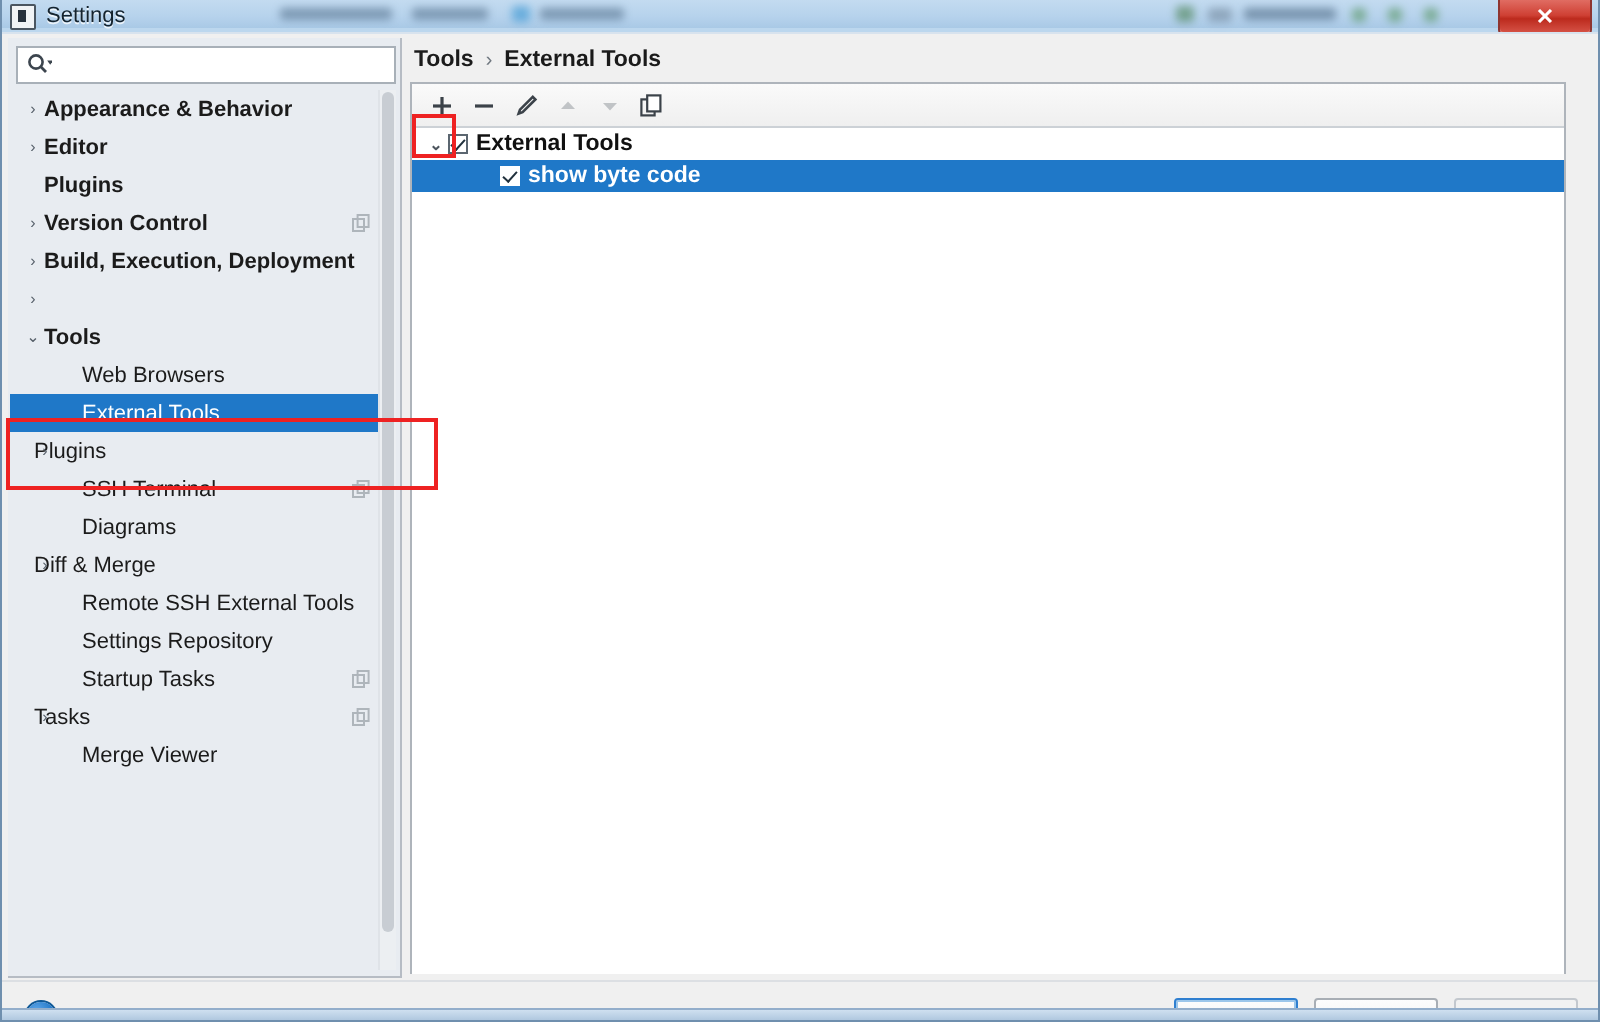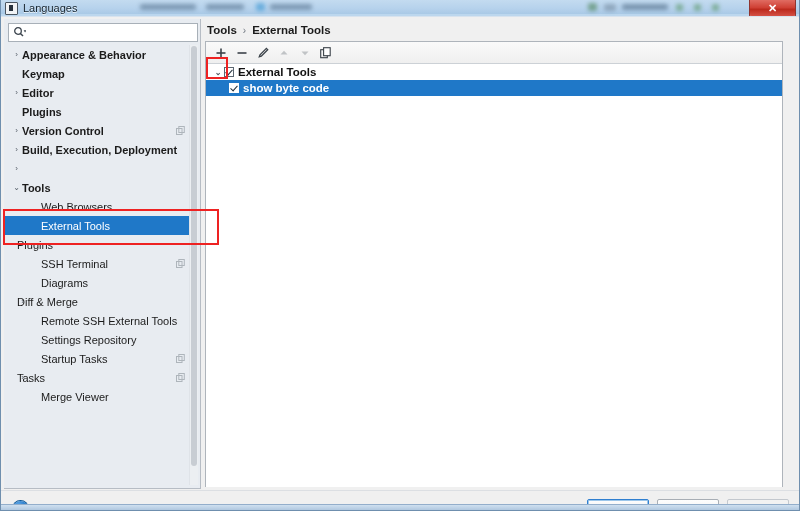--- a/index.html
+++ b/index.html
@@ -223,21 +223,21 @@
   .ttree { position: relative; background: #ffffff; height: 423px; }
   .ttree-row {
     height: 16px;
     display: flex; align-items: center;
     padding-left: 6px;
     font-size: 11.5px;
     font-weight: bold;
     color: #111;
     white-space: nowrap;
   }
-  .ttree-row.child { padding-left: 23px; }
+  .ttree-row.child { padding-left: 44px; }
   .ttree-row.sel { background: #1f78c8; color: #ffffff; }
   .tw-arrow {
     width: 12px; flex: none;
     font-size: 8px; color: #4d555e;
     text-align: center;
   }
   .cbox {
     width: 10px; height: 10px; flex: none;
     border: 1px solid #5b6670;
     background: #ffffff;
@@ -315,21 +315,21 @@
     <div class="blur-blob" style="left:588px;top:3px;width:9px;height:8px;background:#3f7a46;"></div>
     <div class="blur-blob" style="left:604px;top:4px;width:12px;height:7px;background:#6d8296;"></div>
     <div class="blur-blob" style="left:622px;top:4px;width:46px;height:6px;background:#44607b;"></div>
     <div class="blur-blob" style="left:676px;top:4px;width:7px;height:7px;background:#4e8f55;"></div>
     <div class="blur-blob" style="left:694px;top:4px;width:7px;height:7px;background:#4e8f55;"></div>
     <div class="blur-blob" style="left:712px;top:4px;width:7px;height:7px;background:#4e8f55;"></div>
   </div>
 
   <div class="titlebar">
     <div class="app-icon"></div>
-    <div class="title-text">Languages</div>
+    <div class="title-text">Settings</div>
   </div>
   <div class="close-btn">✕</div>
 
   <div class="dialog">
 
     <div class="sidebar">
       <div class="search-wrap">
         <span class="search-icon">
           <svg width="13" height="13" viewBox="0 0 13 13">
             <circle cx="5" cy="5" r="3.3" fill="none" stroke="#3c454e" stroke-width="1.3"></circle>
@@ -339,24 +339,20 @@
         </span>
         <input class="search-input" type="text" value="" placeholder="" style="">
       </div>
 
       <div class="tree" id="sidebar-tree">
           <div class="t-row lvl0">
             <span class="arrow">›</span>
             <span class="lbl">Appearance &amp; Behavior</span>
           </div>
           <div class="t-row lvl0">
-            <span class="arrow"></span>
-            <span class="lbl">Keymap</span>
-          </div>
-          <div class="t-row lvl0">
             <span class="arrow">›</span>
             <span class="lbl">Editor</span>
           </div>
           <div class="t-row lvl0">
             <span class="arrow"></span>
             <span class="lbl">Plugins</span>
           </div>
           <div class="t-row lvl0">
             <span class="arrow">›</span>
             <span class="lbl">Version Control</span>

